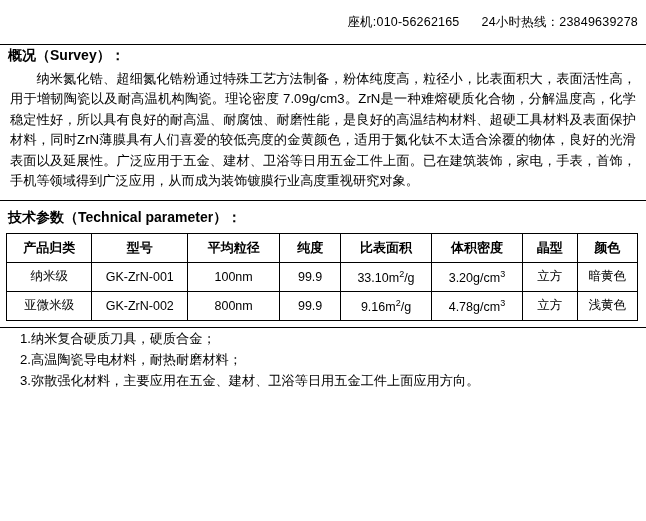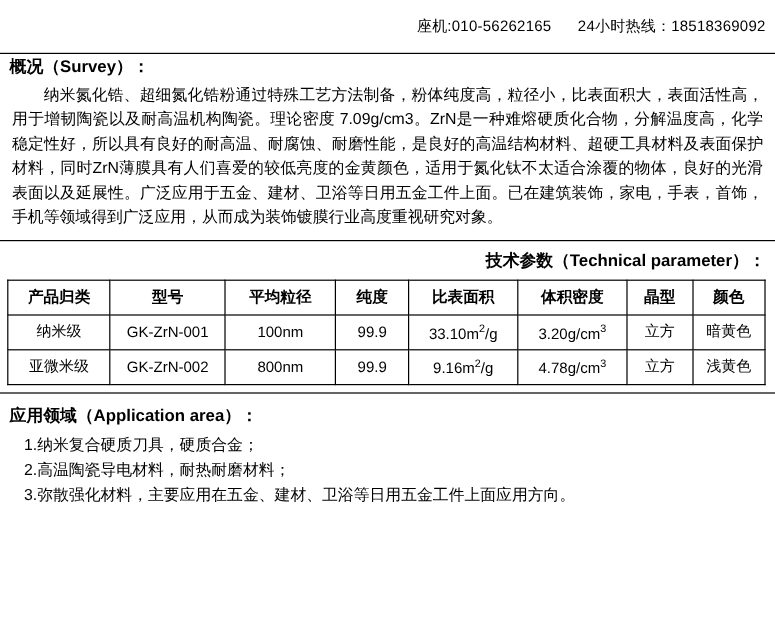--- a/index.html
+++ b/index.html
@@ -58,21 +58,20 @@
     line-height: 1.55;
     padding: 0 10px 8px 10px;
     text-align: justify;
     text-indent: 2em;
   }
   
   .tech-title {
     font-size: 14px;
     font-weight: bold;
     padding: 8px 8px 6px 8px;
-    text-align: right;
   }
   table.params {
     border-collapse: collapse;
     margin: 0 6px 0 6px;
     width: 632px;
     font-size: 12.5px;
   }
   table.params th,
   table.params td {
     border: 1px solid #000;
@@ -112,21 +111,21 @@
   }
   .spacer-6 { height: 6px; }
 </style>
 </head>
 <body>
 
 <div class="page">
 
   <div class="contact-strip">
     <span class="phone">座机:010-56262165</span>
-    <span>24小时热线：18518369092</span>
+    <span>24小时热线：23849639278</span>
   </div>
 
   <hr class="rule">
 
 
   <div class="subtitle">概况（Survey）：</div>
 
   <div class="body-text">纳米氮化锆、超细氮化锆粉通过特殊工艺方法制备，粉体纯度高，粒径小，比表面积大，表面活性高，用于增韧陶瓷以及耐高温机构陶瓷。理论密度 7.09g/cm3。ZrN是一种难熔硬质化合物，分解温度高，化学稳定性好，所以具有良好的耐高温、耐腐蚀、耐磨性能，是良好的高温结构材料、超硬工具材料及表面保护材料，同时ZrN薄膜具有人们喜爱的较低亮度的金黄颜色，适用于氮化钛不太适合涂覆的物体，良好的光滑表面以及延展性。广泛应用于五金、建材、卫浴等日用五金工件上面。已在建筑装饰，家电，手表，首饰，手机等领域得到广泛应用，从而成为装饰镀膜行业高度重视研究对象。</div>
 
   <hr class="rule thin">
@@ -176,20 +175,19 @@
         <td><span>4.78</span><span>g/cm</span><span class="sup">3</span></td>
         <td>立方</td>
         <td>浅黄色</td>
       </tr>
     </tbody>
   </table>
 
   <div class="spacer-6"></div>
   <hr class="rule thin">
 
-  <div class="app-title">应用领域（Application area）：</div>
 
   <div class="app-line">1.纳米复合硬质刀具，硬质合金；</div>
   <div class="app-line">2.高温陶瓷导电材料，耐热耐磨材料；</div>
   <div class="app-line">3.弥散强化材料，主要应用在五金、建材、卫浴等日用五金工件上面应用方向。</div>
 
 
 </div>
 
 </body></html>

